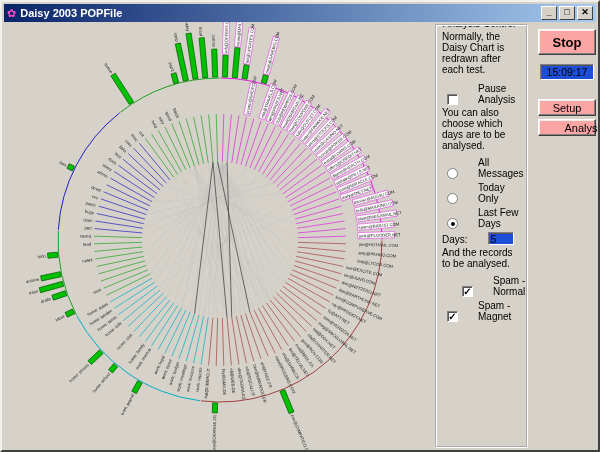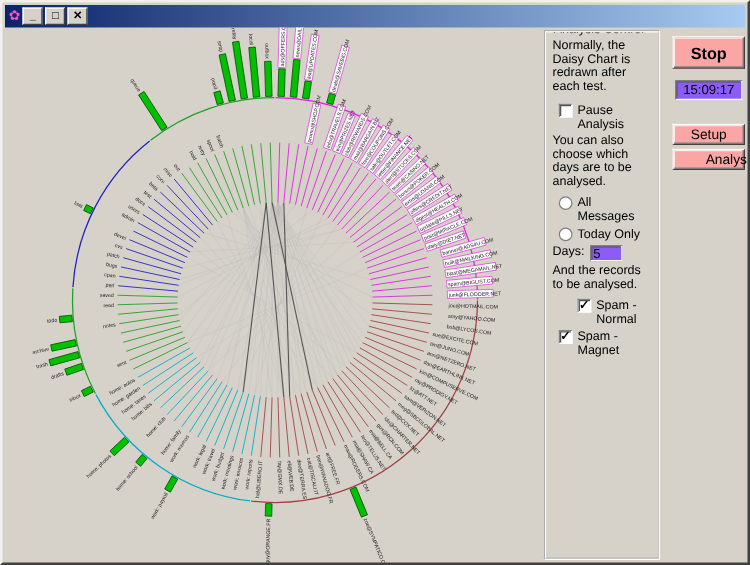--- a/index.html
+++ b/index.html
@@ -9,43 +9,44 @@
     background:linear-gradient(90deg,#0A246A,#A6CAF0);display:flex;align-items:center;padding:0 3px;box-sizing:border-box;}
   .titlebar .ttl{color:#fff;font-size:11px;font-weight:bold;margin-left:4px;flex:1;white-space:nowrap;}
   .tb-btn{width:16px;height:14px;margin-left:2px;background:#D6D2CA;border:1px solid;border-color:#fff #404040 #404040 #fff;
     font-size:9px;line-height:11px;text-align:center;color:#000;box-sizing:border-box;font-weight:bold;}
   .flower{font-size:11px;color:#FF4FC8;line-height:11px;}
   .chart-wrap{position:absolute;left:2px;top:20px;width:432px;height:430px;}
   
   .btn{position:absolute;background:#fca5a5;border:1px solid;border-color:#FFFFFF #404040 #404040 #FFFFFF;
     box-shadow:inset -1px -1px 0 #808080,inset 1px 1px 0 #EFEDE8;font-size:11px;color:#000;
     display:flex;align-items:center;justify-content:center;box-sizing:border-box;cursor:default;}
-  .sunken{position:absolute;background:#8b5cf6;border:1px solid;border-color:#808080 #FFFFFF #FFFFFF #808080;
+  .sunken{position:absolute;background:#1d4ed8;border:1px solid;border-color:#808080 #FFFFFF #FFFFFF #808080;
     box-shadow:inset 1px 1px 0 #555;font-size:10.5px;display:flex;align-items:center;justify-content:center;box-sizing:border-box;}
   
   .groupbox{position:absolute;left:433px;top:22px;width:93px;height:424px;border:2px groove #fff;
     box-sizing:border-box;padding:3px 5px;overflow:hidden;}
   .legend{position:absolute;top:-8px;left:4px;background:#D6D2CA;padding:0 2px;font-size:10px;white-space:nowrap;}
   .para{font-size:10px;line-height:11px;color:#000;margin-top:2px;}
-  .row{display:flex;align-items:flex-start;gap:4px;margin-top:3px;margin-left:5px;font-size:10px;}
+  .row{display:flex;align-items:flex-end;gap:20px;margin-top:3px;margin-left:5px;font-size:10px;}
   .check{width:11px;height:11px;background:#fff;border:1px solid;border-color:#808080 #fff #fff #808080;
     box-shadow:inset 1px 1px 0 #555;display:flex;align-items:center;justify-content:center;flex:0 0 auto;box-sizing:border-box;}
   .check.on::after{content:"\2713";font-size:10px;line-height:9px;font-weight:bold;}
   .radio{width:11px;height:11px;border-radius:50%;background:#fff;border:1px solid #808080;
     display:flex;align-items:center;justify-content:center;flex:0 0 auto;box-sizing:border-box;}
   .radio.on::after{content:"";width:4px;height:4px;border-radius:50%;background:#000;}
   .days-input{width:26px;height:13px;justify-content:flex-start;padding-left:2px;position:static;}
 </style>
 </head>
 <body>
 
 <div class="window">
 
   <div class="titlebar">
     <span class="flower">✿</span>
+    <span class="ttl">Daisy 2003 POPFile</span>
     <div class="tb-btn">_</div>
     <div class="tb-btn">□</div>
     <div class="tb-btn">✕</div>
   </div>
 
   <div class="chart-wrap">
     <svg id="daisy-svg" width="432" height="430">
         <g>
           <line x1="213.64416383153062" y1="140.03558480981638" x2="291.1351224817063" y2="238.9454856630014" stroke="#B9B9B9" stroke-width="0.45" opacity="0.55"></line>
           <line x1="213.64416383153062" y1="140.03558480981638" x2="288.0626035358804" y2="247.849307724477" stroke="#B9B9B9" stroke-width="0.45" opacity="0.55"></line>
@@ -864,20 +865,24 @@
     <div class="para">You can also choose which days are to be analysed.</div>
 
     <div class="row" style="margin-top:6px;">
       <span class="radio"></span>
       <span>All Messages</span>
     </div>
     <div class="row">
       <span class="radio"></span>
       <span>Today Only</span>
     </div>
+    <div class="row">
+      <span class="radio on"></span>
+      <span>Last Few Days</span>
+    </div>
 
     <div class="row" style="margin-left:0;">
       <span>Days:</span>
       <span class="sunken days-input">5</span>
     </div>
 
     <div class="para">And the records to be analysed.</div>
 
     <div class="row" style="margin-top:6px;margin-left:20px;">
       <span class="check on"></span>

